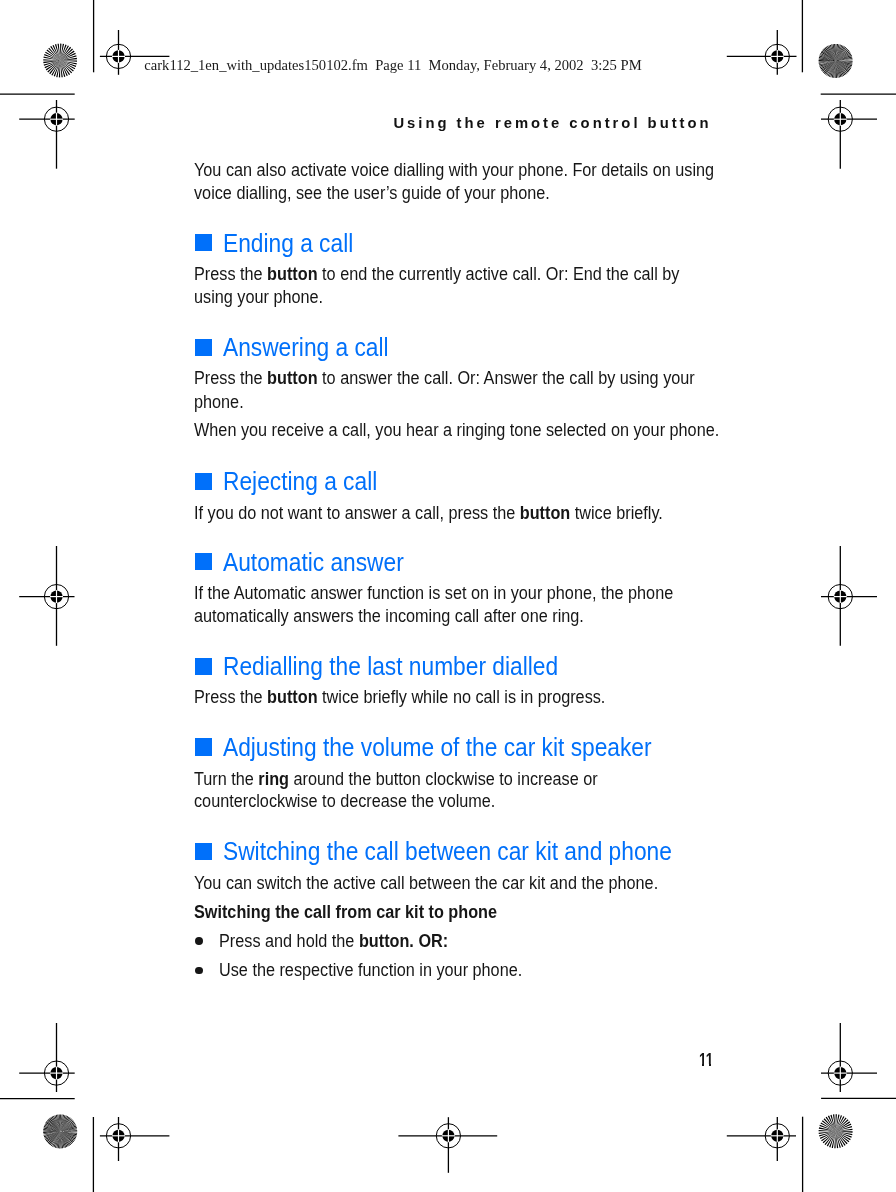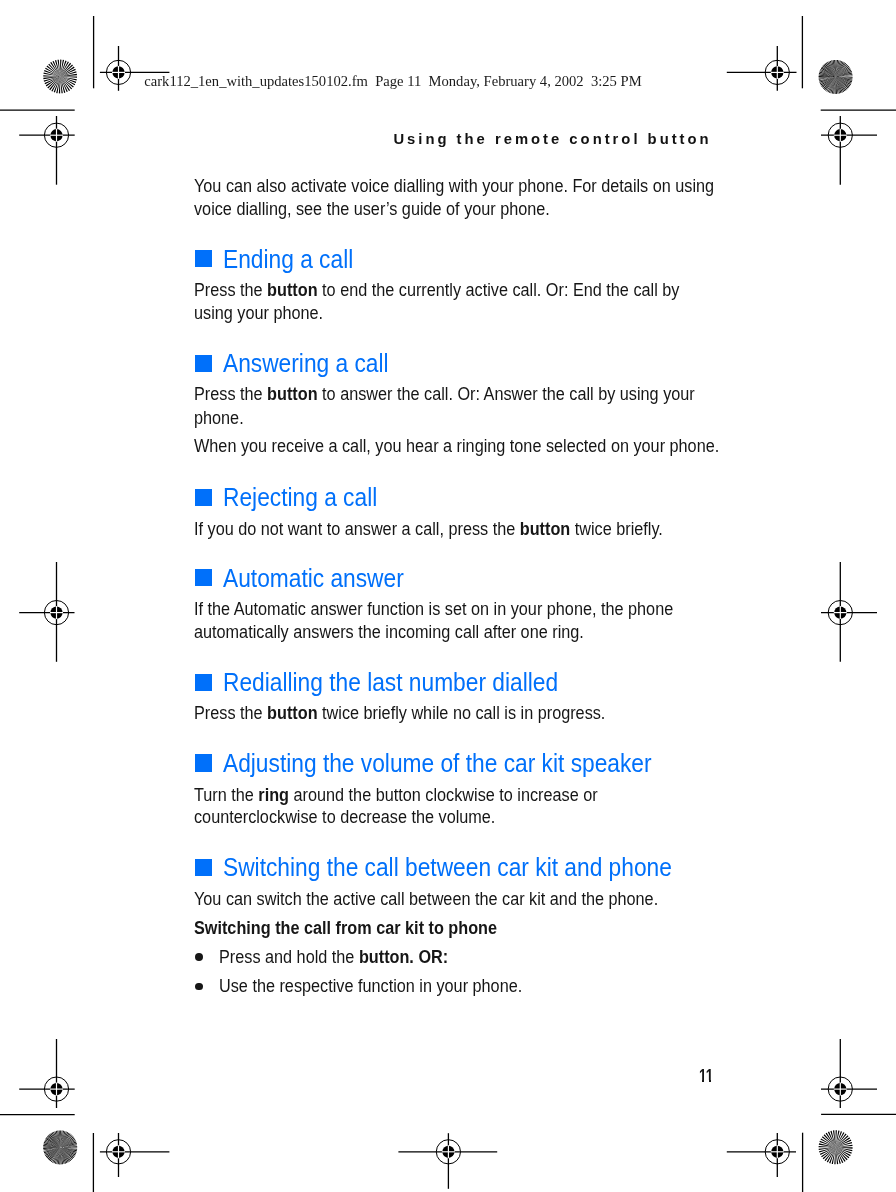--- a/index.html
+++ b/index.html
@@ -3,21 +3,21 @@
 <meta charset="utf-8">
 <title>cark112 page 11 proof</title>
 <style>
   html, body { margin:0; padding:0; background:#ffffff; }
   body {
     width:896px; height:1192px;
     position:relative; overflow:hidden;
     font-family:"Liberation Sans", sans-serif;
     color:#161616;
   }
-  #sheet { position:absolute; left:0; top:16px; width:896px; height:1132px; }
+  #sheet { position:absolute; left:0; top:0; width:896px; height:1132px; }
   svg#printmarks { position:absolute; left:0; top:0; width:896px; height:1192px; }
 
   
   .bl, .hl {
     position:absolute;
     white-space:pre;
     line-height:0;
     transform-origin:0 0;
   }
   .bl {

